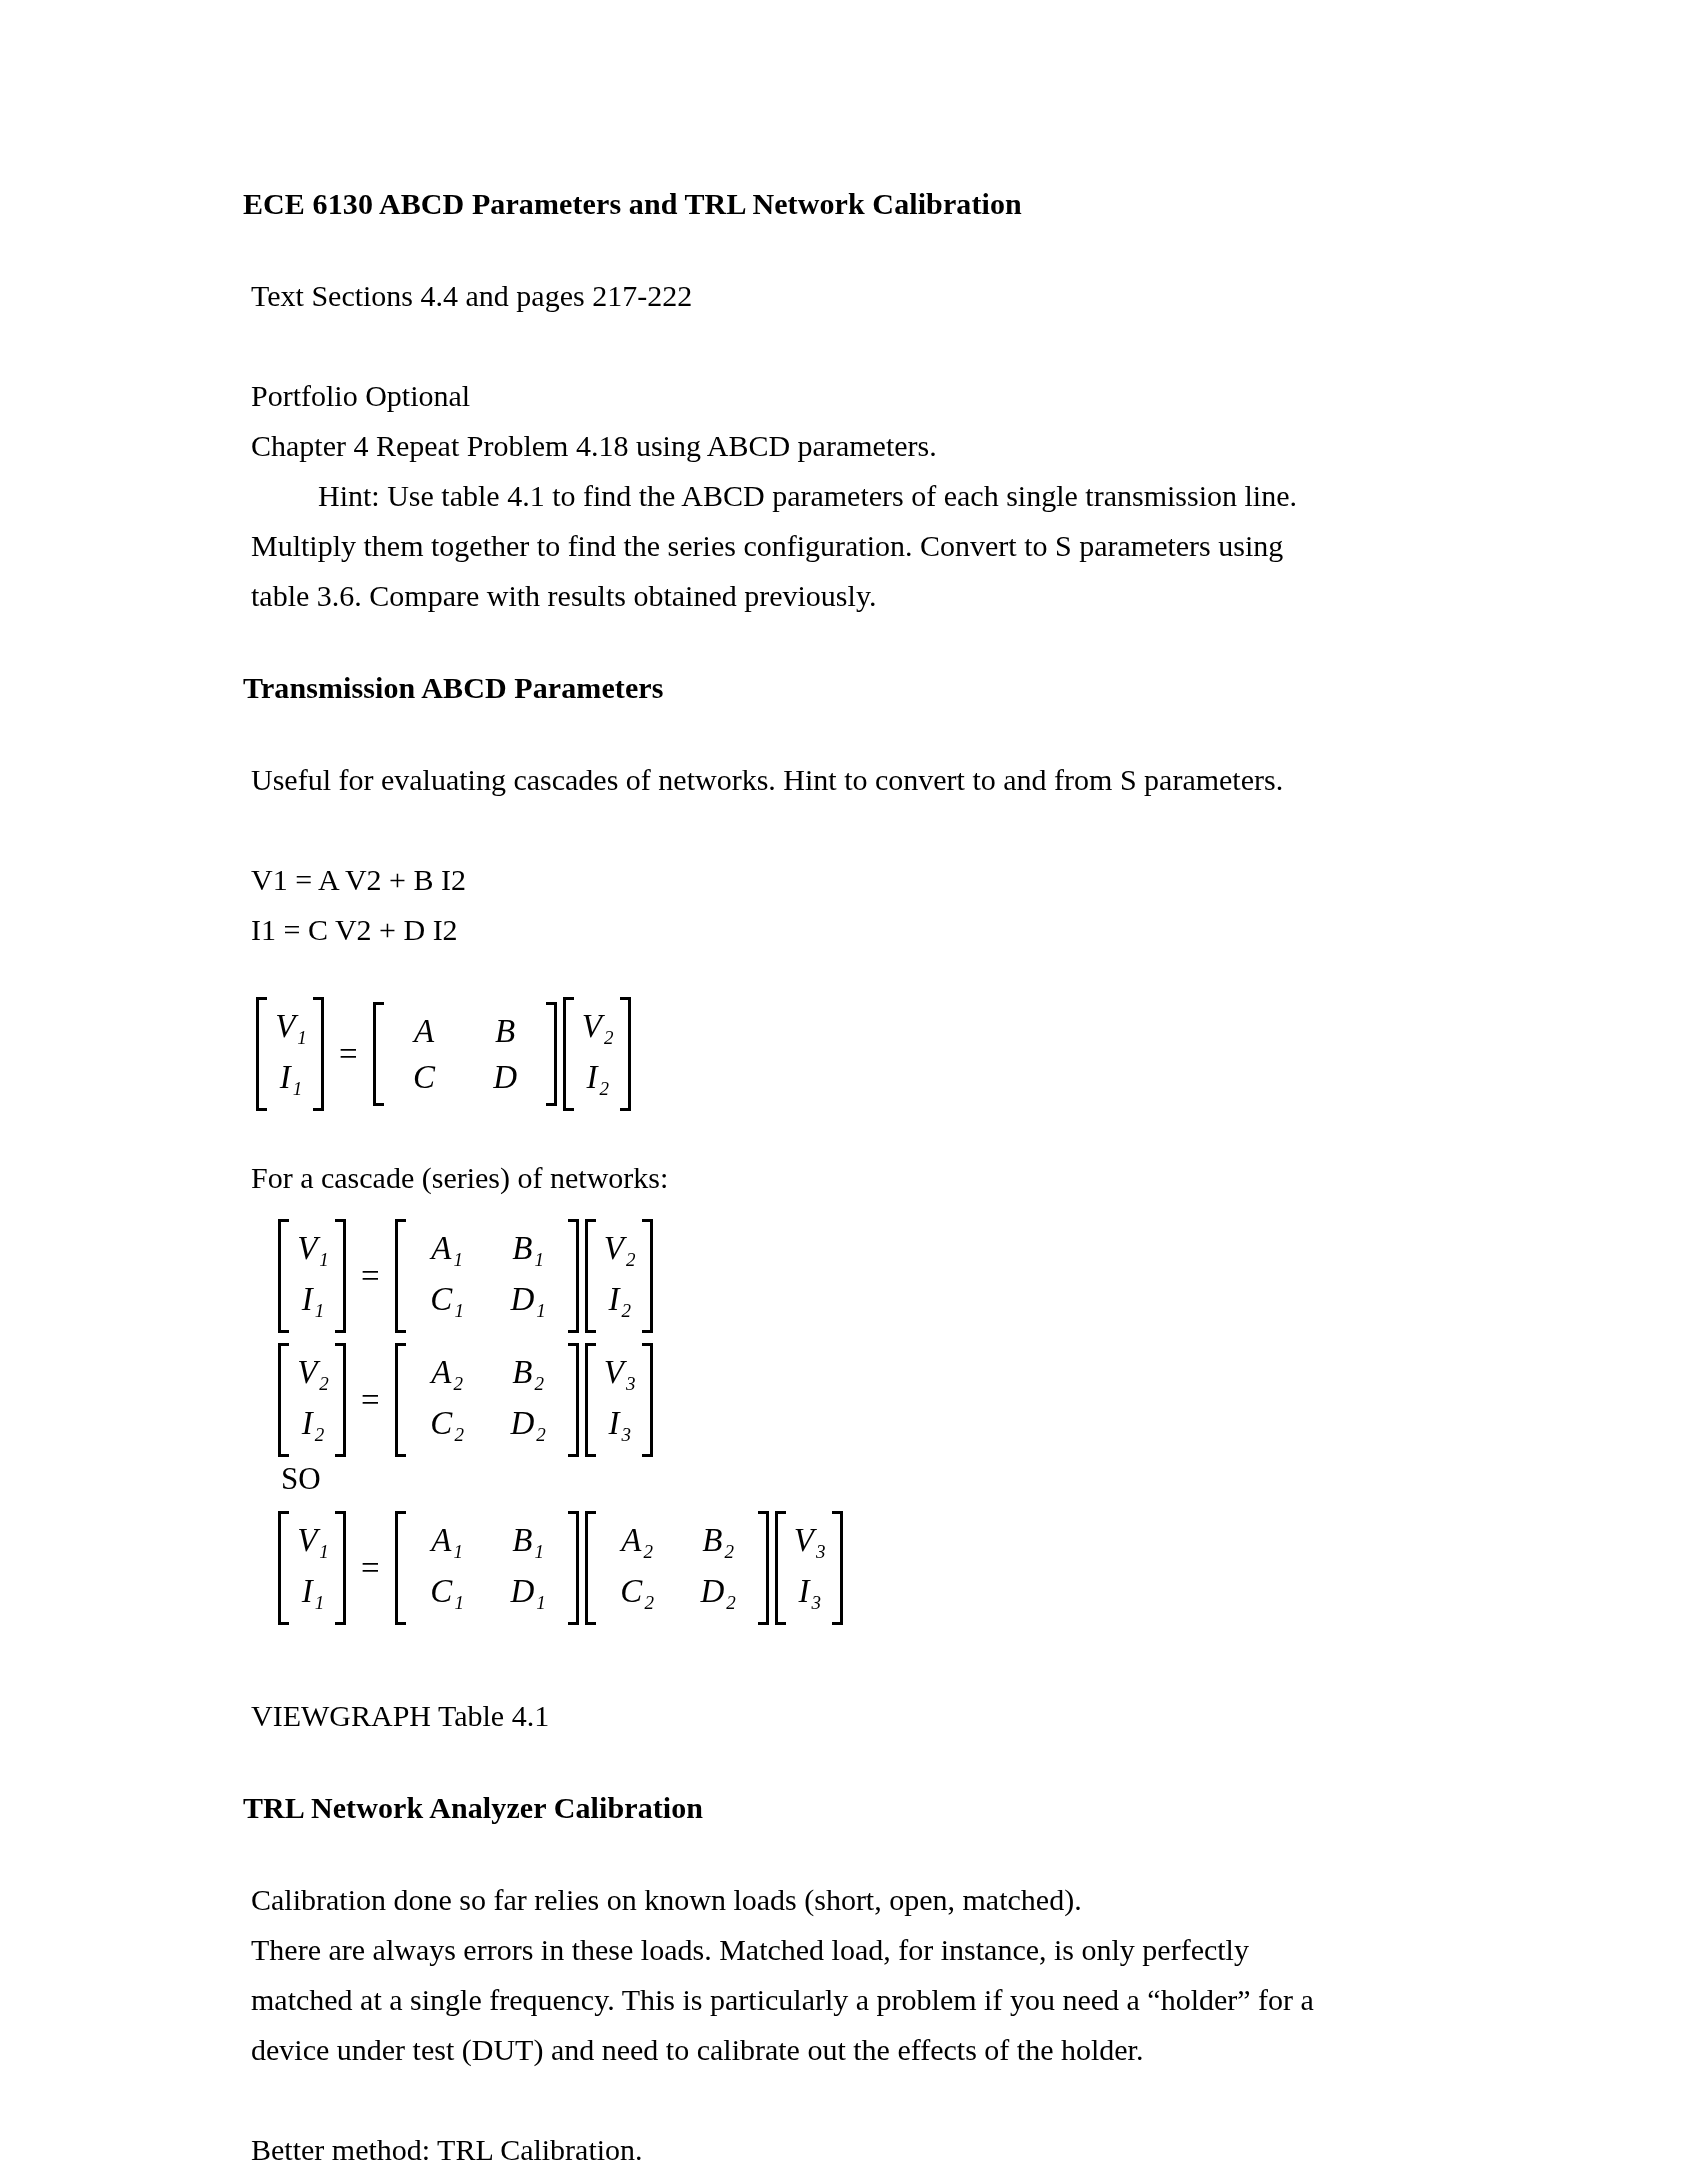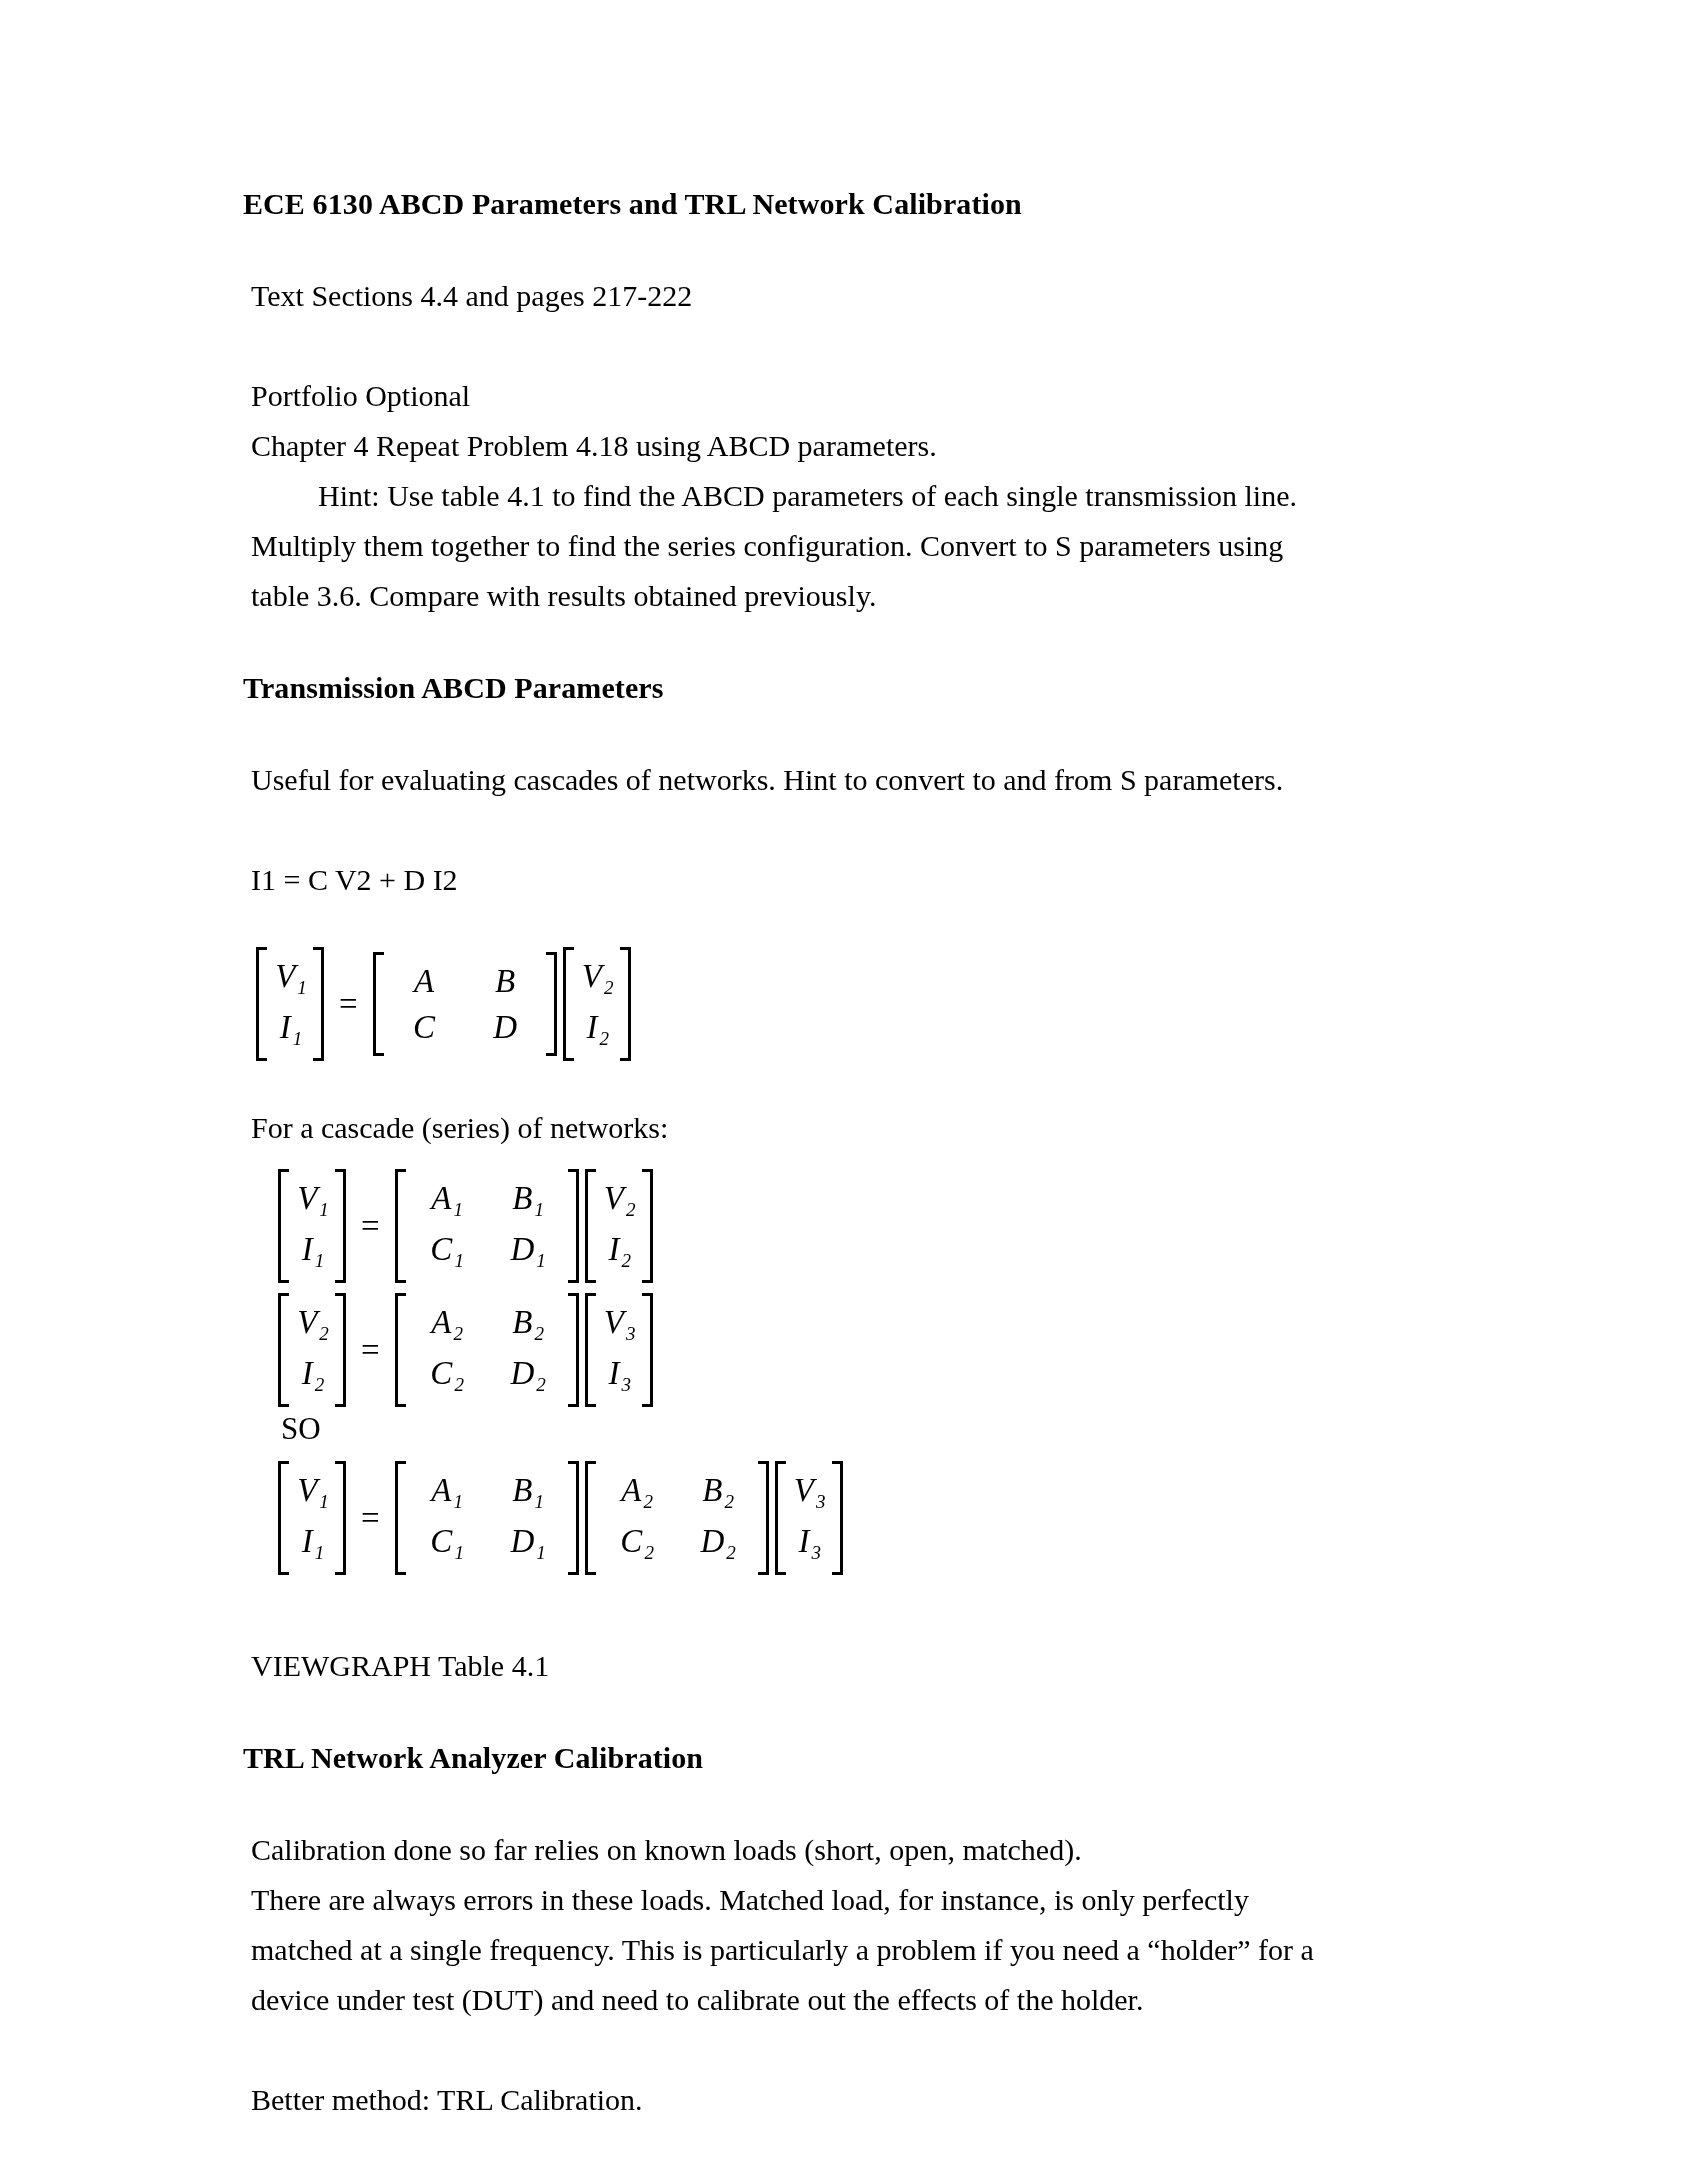--- a/index.html
+++ b/index.html
@@ -142,20 +142,21 @@
     <div class="spacer-lg"></div>
 
     <h2 class="h-bold">Transmission ABCD Parameters</h2>
 
     <div class="spacer-lg"></div>
 
     <p class="para">Useful for evaluating cascades of networks.  Hint to convert to and from S parameters.</p>
 
     <div class="spacer-lg"></div>
 
+    <p class="para">V1 = A V2 + B I2</p>
     <p class="para">I1 = C V2 + D I2</p>
 
     <div class="spacer-md"></div>
 
     <div class="eq eq-indent-1">
       <span class="mat">
         <span class="brk brk-l"></span>
         <span class="mat-cells mat-1col">
           <span class="cell">
               <span>V</span>

